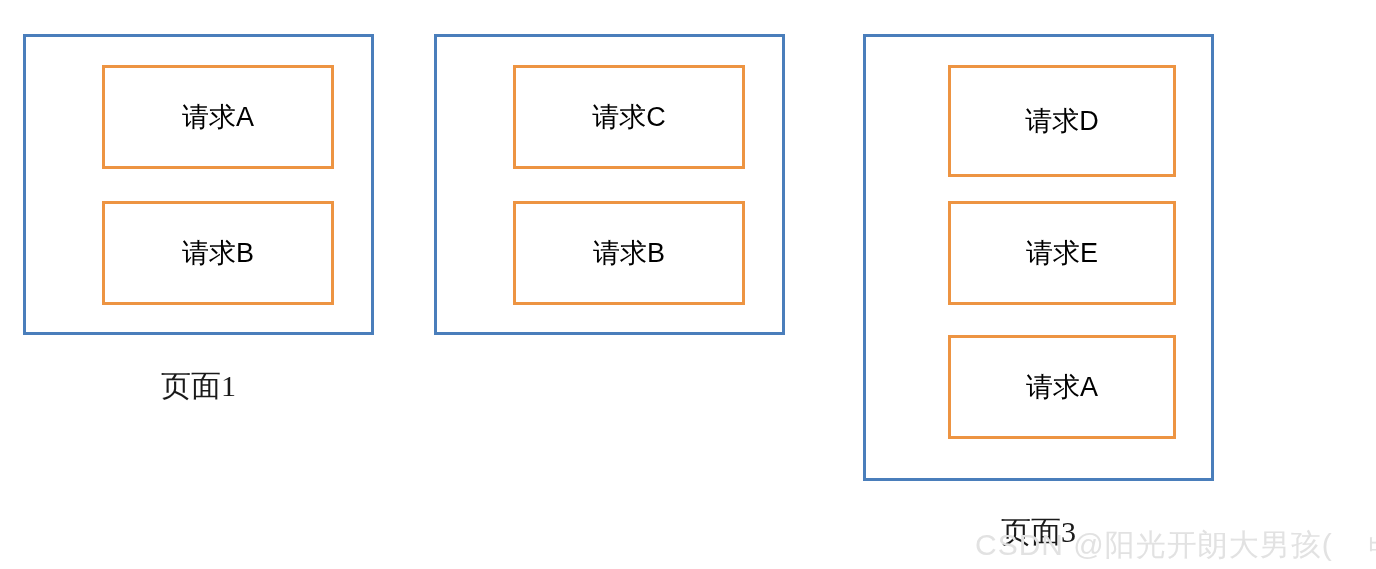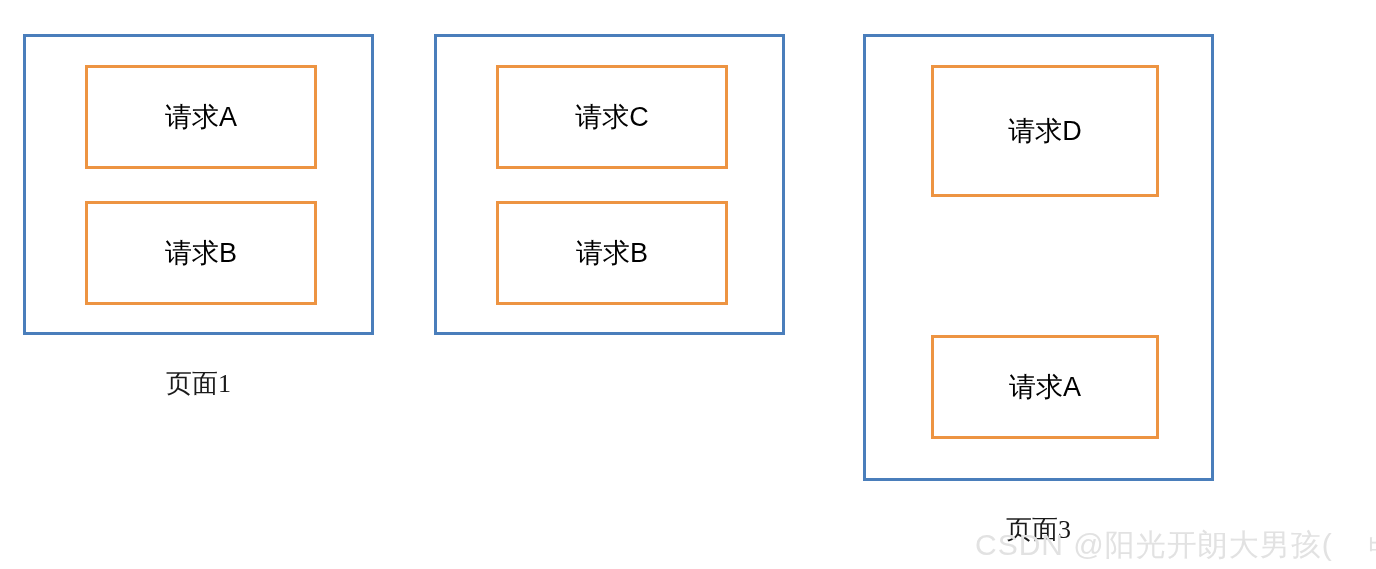--- a/index.html
+++ b/index.html
@@ -34,21 +34,21 @@
     position: absolute;
     left: 0;
     top: 0;
     box-sizing: border-box;
     border: 3px solid #4a7ebb;
     background: #ffffff;
   }
 
   .req-list {
     position: absolute;
-    left: 0;
+    left: 17px;
     top: 0;
     width: 100%;
     height: 100%;
     box-sizing: border-box;
     display: flex;
     flex-direction: column;
     align-items: center;
   }
 
   
@@ -69,21 +69,21 @@
     color: #000000;
     letter-spacing: 0px;
     white-space: nowrap;
   }
 
   
   .page-caption {
     position: absolute;
     text-align: center;
     font-family: "Liberation Serif", serif;
-    font-size: 26px;
+    font-size: 30px;
     line-height: 1;
     color: #1a1a1a;
     white-space: nowrap;
   }
 
   
   .watermark {
     position: absolute;
     font-family: "Liberation Sans", sans-serif;
     font-size: 30px;
@@ -122,22 +122,25 @@
         <div class="req-box" style="left:59px; top:164px; width:232px; height:104px;">
           <span class="req-label">请求B</span>
         </div>
       </div>
     </div>
   </div>
 
   <div class="page-group" style="left:863px; top:34px; width:351px; height:517px;">
     <div class="page-box" style="width:351px; height:447px;">
       <div class="req-list">
-        <div class="req-box" style="left:65px; top:28px; width:228px; height:132px;text-align:right;">
+        <div class="req-box" style="left:65px; top:28px; width:228px; height:112px;text-align:right;">
           <span class="req-label">请求D</span>
+        </div>
+        <div class="req-box" style="left:65px; top:164px; width:228px; height:104px;">
+          <span class="req-label">请求E</span>
         </div>
         <div class="req-box" style="left:65px; top:298px; width:228px; height:104px;">
           <span class="req-label">请求A</span>
         </div>
       </div>
     </div>
     <div class="page-caption" style="left:0px; top:483px; width:351px;">页面3</div>
   </div>
 
   <div class="watermark" style="left:975px; top:530px;">CSDN @阳光开朗大男孩(　ㅂ　)</div>

